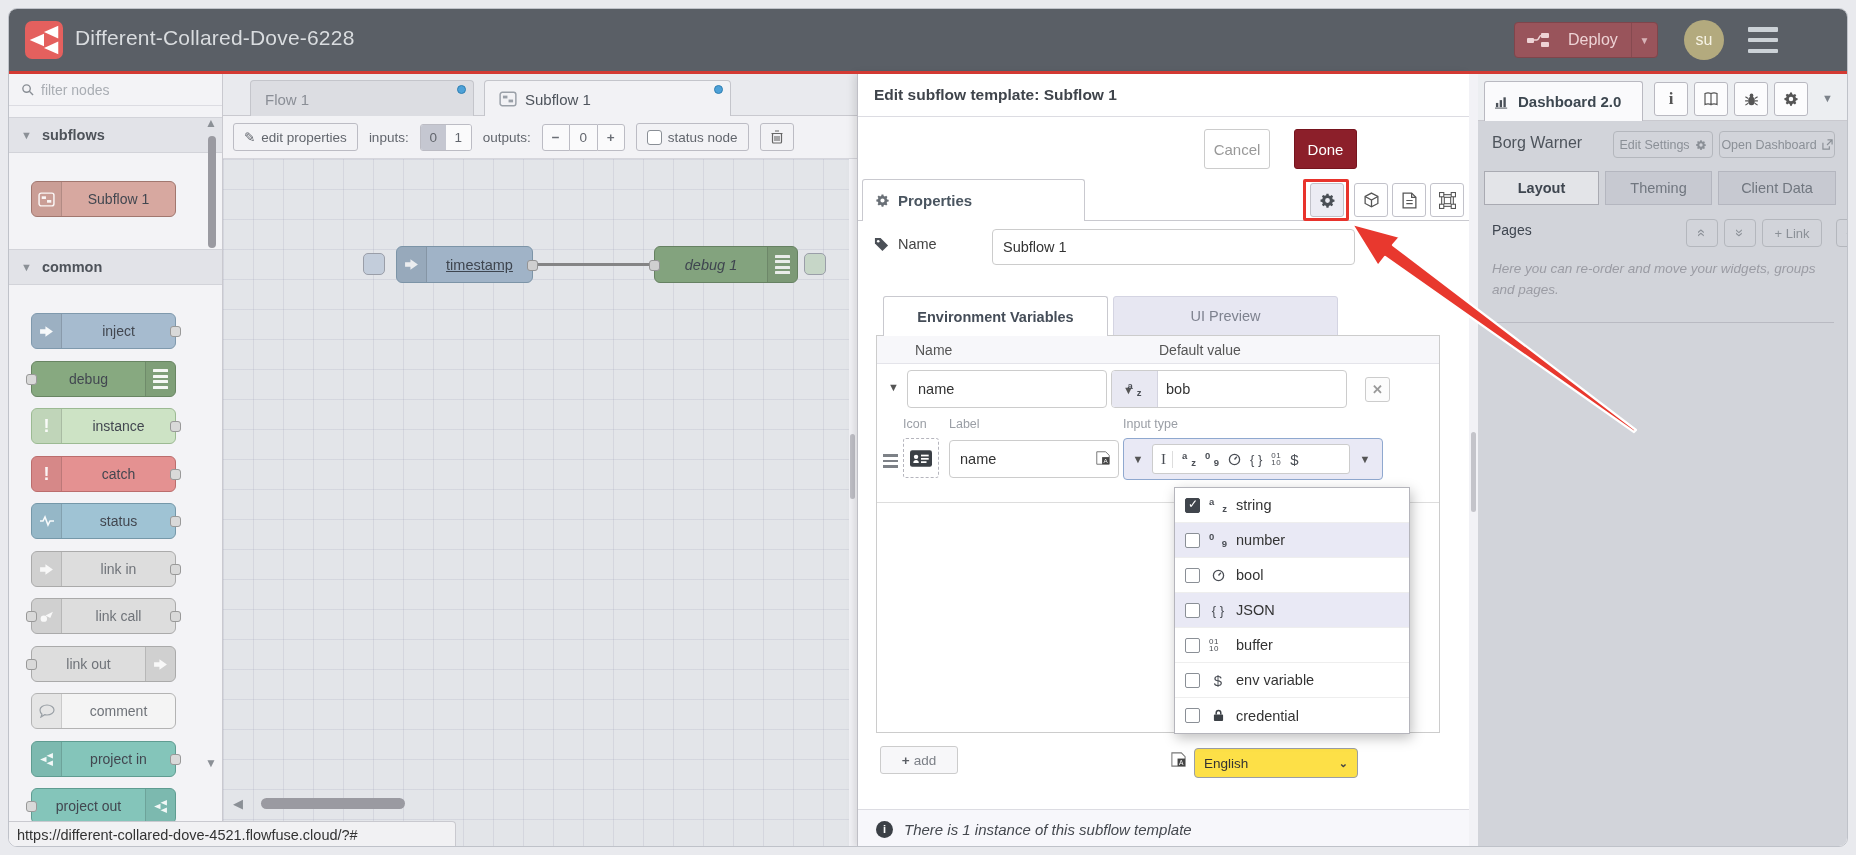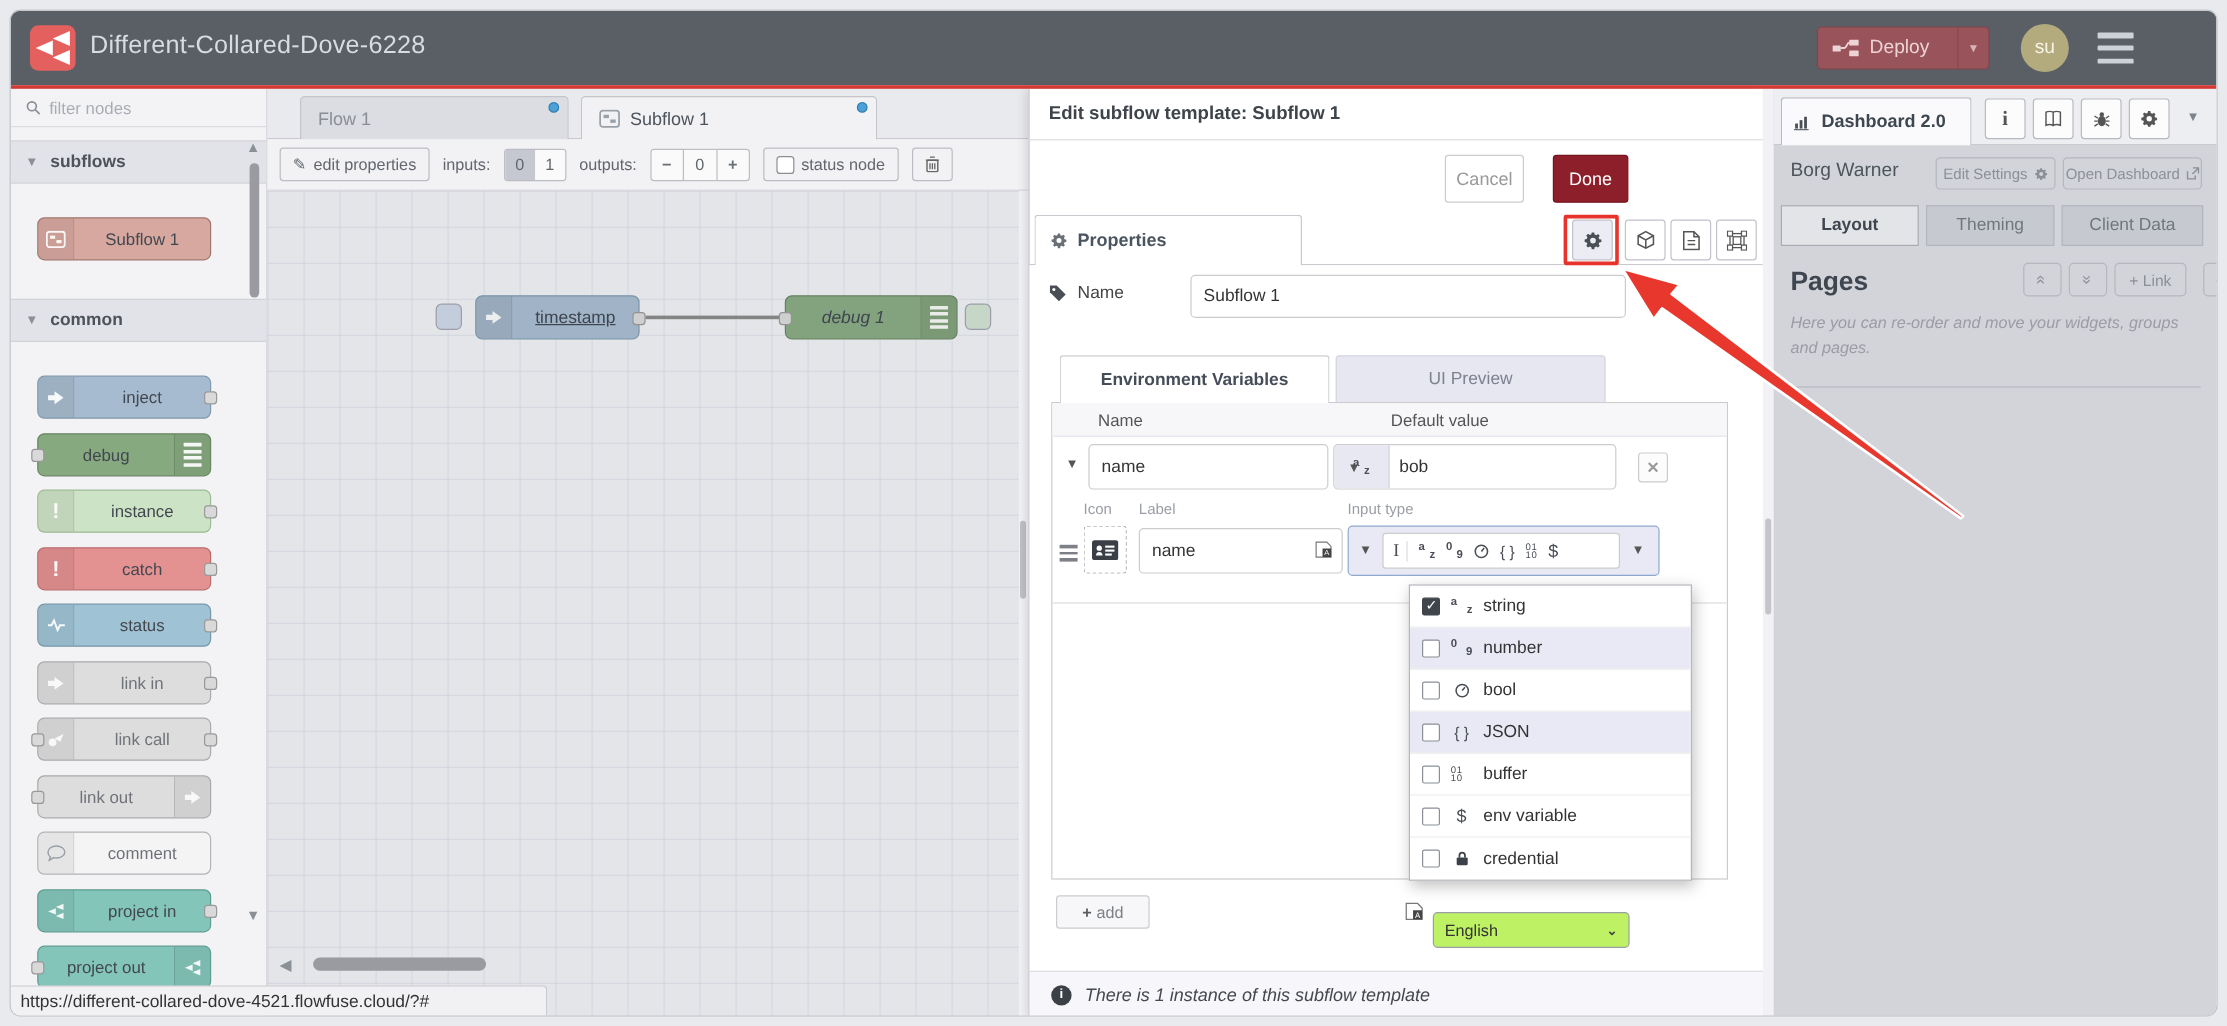--- a/index.html
+++ b/index.html
@@ -9,21 +9,21 @@
   #app { position:absolute; left:8px; top:8px; width:1840px; height:839px;
          background:#fff; border:1px solid #bfc2c9; border-radius:9px; overflow:hidden; }
 
   
   #header { position:absolute; left:0; top:0; width:100%; height:62px; background:#5a5f66; }
   #redline { position:absolute; left:0; top:62px; width:100%; height:3px; background:#d33a33; z-index:5; }
   #logo { position:absolute; left:16px; top:12px; width:38px; height:38px; border-radius:7px; background:#e4605e; }
   #app-title { position:absolute; left:66px; top:17px; font-size:21px; color:#d9dcdf; letter-spacing:.2px; }
   #deploy { position:absolute; left:1505px; top:13px; width:144px; height:36px; background:#99545b;
             border:1px solid #7f454b; border-radius:4px; display:flex; align-items:center; }
-  #deploy .dmain { flex:1; display:flex; align-items:center; gap:9px; padding-left:12px; color:#eed3d5; font-size:16px; }
+  #deploy .dmain { flex:1; display:flex; align-items:center; gap:19px; padding-left:12px; color:#eed3d5; font-size:16px; }
   #deploy .darrow { width:26px; height:100%; border-left:1px solid #864a50; display:flex; align-items:center; justify-content:center; color:#d8b4b8; font-size:10px; }
   #avatar { position:absolute; left:1675px; top:11px; width:40px; height:40px; border-radius:50%; background:#b3aa7e;
             color:#f7f4e6; font-size:16px; display:flex; align-items:center; justify-content:center; }
   #burger { position:absolute; left:1739px; top:18px; width:30px; height:26px; display:flex; flex-direction:column; justify-content:space-between; }
   #burger i { display:block; height:4.5px; background:#ccd2d7; border-radius:1px; }
 
   
   #main { position:absolute; left:0; top:65px; width:1840px; height:774px; }
 
   
@@ -165,22 +165,22 @@
   .trow { height:35px; display:flex; align-items:center; gap:9px; padding-left:10px; font-size:14.5px; color:#333; border-bottom:1px solid #eee; }
   .trow.tint { background:#e9e9f5; }
   .trow .cbx2 { width:15px; height:15px; border:1px solid #8a8f96; border-radius:2px; background:#fff; }
   .trow .cbx2.on { background:#40454c; border-color:#40454c; position:relative; }
   .trow .cbx2.on:after { content:"✓"; position:absolute; left:2px; top:-2px; color:#fff; font-size:12px; }
   .trow .tico { width:18px; display:flex; justify-content:center; }
   #addbtn { position:absolute; left:22px; top:525px; width:78px; height:28px; border:1px solid #ccc; border-radius:3px; background:#f7f7f9;
             font-size:13.5px; color:#7b7f86; display:flex; align-items:center; justify-content:center; gap:4px; font-family:inherit; }
   #addbtn b { color:#5a5e64; font-weight:bold; }
   #lang-ico { position:absolute; left:312px; top:530px; }
-  #lang-sel { position:absolute; left:336px; top:527px; width:164px; height:30px; border:1px solid #9a9ea5; border-radius:4px; background:#bef264;
-              display:flex; align-items:center; justify-content:space-between; padding:0 9px; font-size:13.5px; color:#333;margin-top:12px; }
+  #lang-sel { position:absolute; left:336px; top:527px; width:164px; height:30px; border:1px solid #9a9ea5; border-radius:4px; background:#fde047;
+              display:flex; align-items:center; justify-content:space-between; padding:0 9px; font-size:13.5px; color:#333; }
   #lang-sel .chv { font-size:11px; color:#444; font-weight:bold; }
   #tray-footer { position:absolute; left:0; top:735px; width:100%; height:39px; background:#f7f7fb; border-top:1px solid #dcdce2;
                  display:flex; align-items:center; gap:11px; padding-left:18px; font-size:15px; font-style:italic; color:#45494f; }
   .infoc { width:17px; height:17px; border-radius:50%; background:#3b4046; color:#fff; font-size:11px; font-weight:bold;
            display:flex; align-items:center; justify-content:center; font-style:normal; }
 
   
   #gapstrip { position:absolute; left:1460px; top:0; width:9px; height:100%; background:#f2f2f6; }
   #gapstrip i { position:absolute; left:2px; top:358px; width:5px; height:80px; background:#c4c4ca; border-radius:3px; }
 
@@ -197,21 +197,21 @@
   #sb-chev { position:absolute; left:344px; top:18px; color:#7c828a; font-size:11px; }
   #sb-project { position:absolute; left:14px; top:60px; font-size:16px; color:#4e545c; }
   .sb-minibtn { position:absolute; top:57px; height:27px; border:1px solid #b4b7bd; border-radius:4px; background:transparent;
                 color:#8b9097; font-size:12.5px; display:flex; align-items:center; justify-content:center; gap:5px; font-family:inherit; }
   #sb-editset { left:135px; width:100px; }
   #sb-opendash { left:241px; width:116px; }
   .sb-tab2 { position:absolute; top:97px; height:34px; display:flex; align-items:center; justify-content:center; font-size:14.5px; }
   #sbt-layout { left:6px; width:115px; background:#e3e4e8; border:1px solid #a9aab2; font-weight:bold; color:#3f4650; }
   #sbt-theming { left:127px; width:107px; background:#c7c9d1; border:1px solid #b4b6bf; color:#70767f; }
   #sbt-client { left:240px; width:118px; background:#c7c9d1; border:1px solid #b4b6bf; color:#70767f; }
-  #sb-pages { position:absolute; left:14px; top:148px; font-size:22px; font-weight:bold; color:#3f4650; }
+  #sb-pages { position:absolute; left:14px; top:148px; font-size:14px; font-weight:normal; color:#3f4650; }
   .pg-btn { position:absolute; top:145px; height:28px; border:1px solid #b4b7bd; border-radius:4px; color:#8b9097; font-size:13px;
             display:flex; align-items:center; justify-content:center; background:transparent; font-family:inherit; }
   #pg-up { left:208px; width:32px; } #pg-dn { left:246px; width:32px; } 
   .rot90 { display:inline-block; transform:rotate(90deg); font-size:14px; } 
   #sb-desc { position:absolute; left:14px; top:185px; width:336px; font-size:13.5px; font-style:italic; color:#9b9ca4; line-height:1.55; }
   #sb-divider { position:absolute; left:14px; top:248px; width:342px; height:1px; background:#b9bac2; }
 
   
   #urltip { position:absolute; left:0; top:812px; width:447px; height:27px; background:#f1f1f3; border:1px solid #c9c9cf; border-left:none;
             border-bottom:none; border-radius:0 4px 0 0; font-size:14.5px; color:#333; display:flex; align-items:center; padding-left:8px; z-index:20; } 

